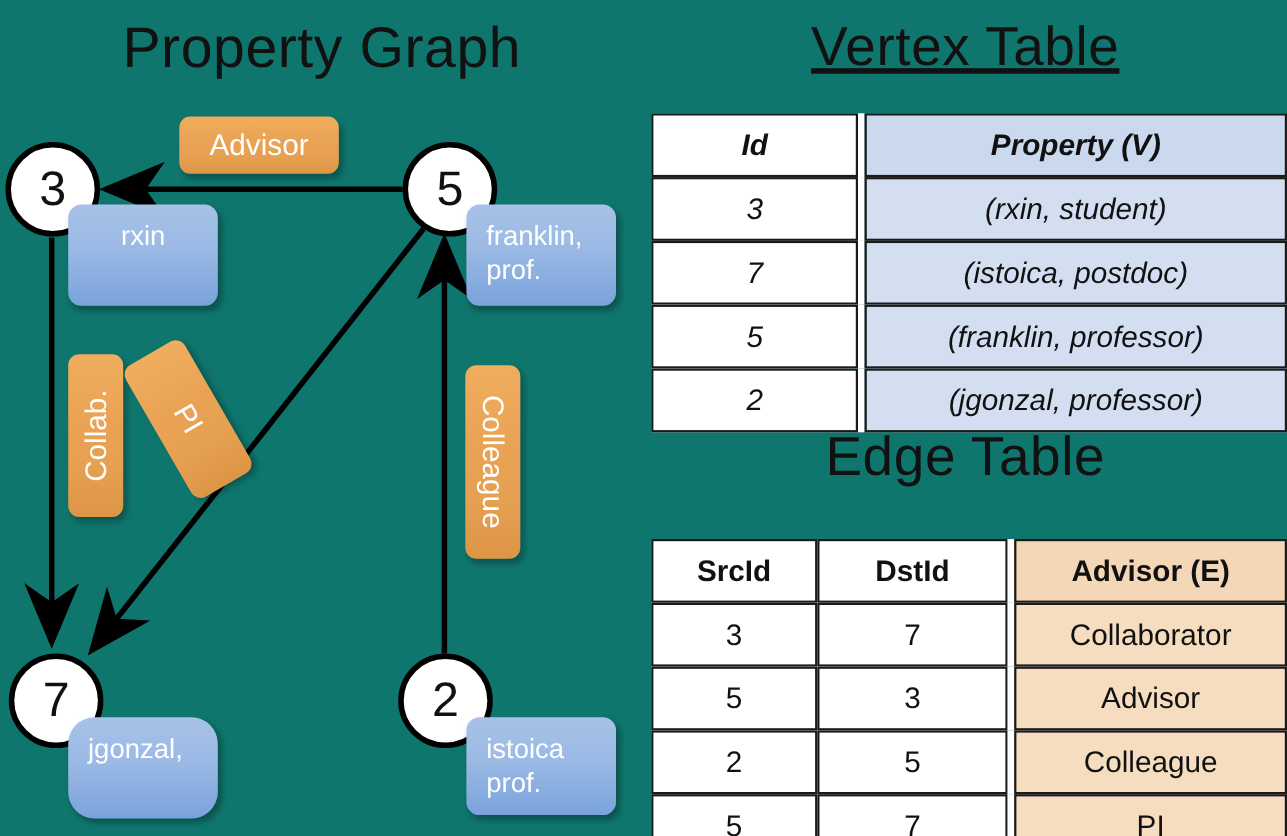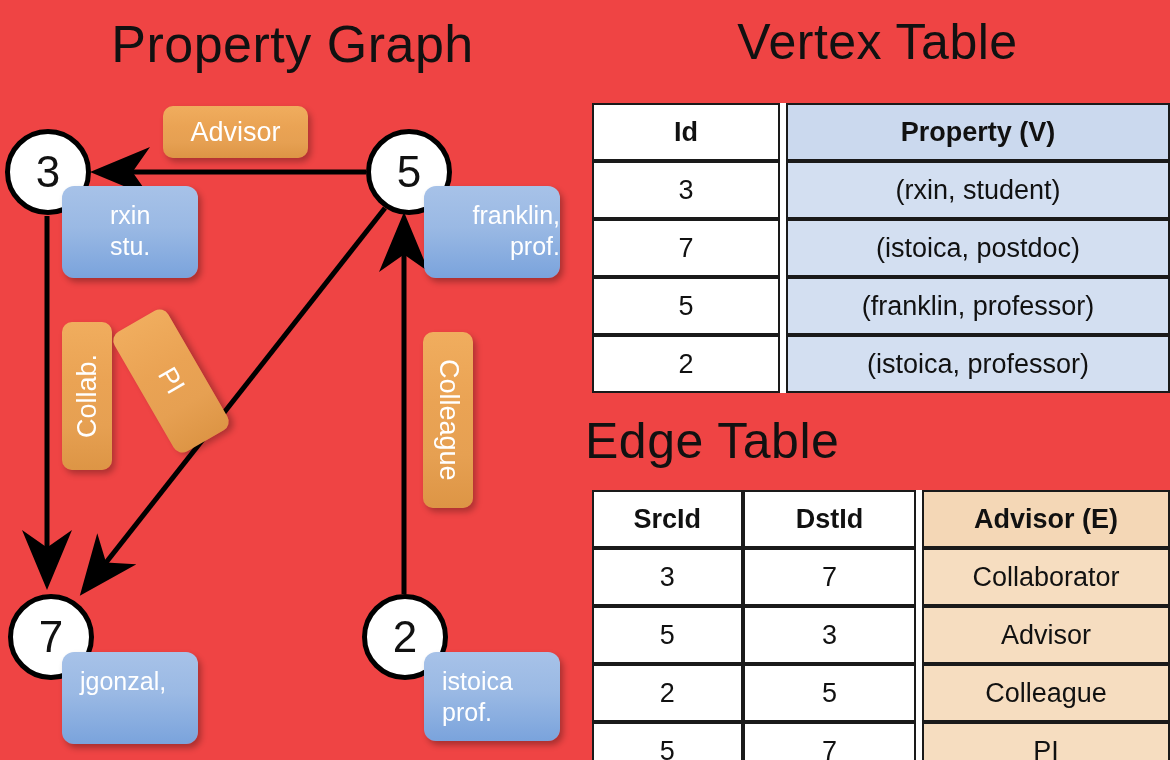--- a/index.html
+++ b/index.html
@@ -11,21 +11,21 @@
     width: 1170px;
     height: 760px;
     font-family: "Liberation Sans", sans-serif;
     overflow: hidden;
     position: relative;
   }
   .page {
     position: relative;
     width: 1170px;
     height: 760px;
-    background: #ef4444;
+    background: #0f766e;
   }
 
   
   .title {
     position: absolute;
     font-family: "Liberation Sans", sans-serif;
     font-weight: 300;
     color: #111;
     white-space: nowrap;
     letter-spacing: 0.5px;
@@ -36,25 +36,26 @@
     text-align: center;
     font-size: 52px;
     line-height: 60px;
   }
   #title-vertex-table {
     left: 585px; top: 12px;
     width: 585px;
     text-align: center;
     font-size: 50px;
     line-height: 60px;
+    text-decoration: underline;
   }
   #title-edge-table {
-    left: 585px; top: 411px;
+    left: 585px; top: 385px;
     width: 585px;
-    text-align: left;
+    text-align: center;
     font-size: 50px;
     line-height: 60px;
   }
 
   
   #graph-panel {
     position: absolute;
     left: 0; top: 0;
     width: 585px; height: 760px;
   }
@@ -95,22 +96,22 @@
     color: #ffffff;
     font-size: 25px;
     line-height: 31px;
     font-family: "Liberation Sans", sans-serif;
     font-weight: 300;
     padding: 14px 0 14px 18px;
     box-sizing: border-box;
     z-index: 8;
   }
   #prop-box-3 { left: 62px;  top: 186px; width: 136px; height: 92px; padding-left: 48px; }
-  #prop-box-5 { left: 424px; top: 186px; width: 136px; height: 92px; text-align: right; }
-  #prop-box-7 { left: 62px;  top: 652px; width: 136px; height: 92px; }
+  #prop-box-5 { left: 424px; top: 186px; width: 136px; height: 92px; }
+  #prop-box-7 { left: 62px;  top: 652px; width: 136px; height: 92px; border-radius: 24px; }
   #prop-box-2 { left: 424px; top: 652px; width: 136px; height: 89px; }
   .prop-line { display: block; white-space: nowrap; }
 
   
   .edge-badge {
     position: absolute;
     border-radius: 10px;
     background: linear-gradient(to bottom, #f0ad5e 0%, #eaa354 40%, #e6a052 70%, #dd9545 100%);
     box-shadow: 3px 4px 6px rgba(0,0,0,0.28);
     color: #ffffff;
@@ -181,21 +182,21 @@
     color: #111;
     background: #ffffff;
   }
   .tbl th {
     font-weight: bold;
     font-size: 27px;
   }
   .tbl td { font-size: 27px; }
 
   
-  #vertex-table { left: 592px; top: 103px; }
+  #vertex-table { left: 592px; top: 103px; font-style: italic; }
   #vertex-table .c-id   { width: 188px; height: 54px; }
   #vertex-table .c-prop { width: 386px; height: 54px; }
   #vertex-table .c-prop { background: #d3dff1; }
   #vertex-table th.c-prop { background: #cbd9ee; margin-top: 28px; }
   #vertex-table .gapcol { width: 6px; border: none; background: #fff; height: 54px; }
 
   
   #edge-table { left: 592px; top: 490px; }
   #edge-table .c-src { width: 150px; height: 54px; text-align: center; }
   #edge-table .c-dst { width: 174px; height: 54px; }
@@ -230,21 +231,20 @@
       <line x1="404" y1="594" x2="404" y2="222" stroke="#000" stroke-width="5" marker-end="url(#arrowhead)"></line>
     </svg>
 
     <div class="node-circle" id="node-3">3</div>
     <div class="node-circle" id="node-5">5</div>
     <div class="node-circle" id="node-7">7</div>
     <div class="node-circle" id="node-2">2</div>
 
     <div class="prop-box" id="prop-box-3">
       <span class="prop-line">rxin</span>
-      <span class="prop-line">stu.</span>
     </div>
     <div class="prop-box" id="prop-box-5">
       <span class="prop-line">franklin,</span>
       <span class="prop-line">prof.</span>
     </div>
     <div class="prop-box" id="prop-box-7">
       <span class="prop-line">jgonzal,</span>
     </div>
     <div class="prop-box" id="prop-box-2">
       <span class="prop-line">istoica</span>
@@ -287,21 +287,21 @@
         <td class="c-prop">(istoica, postdoc)</td>
       </tr>
       <tr>
         <td class="c-id">5</td>
         <td class="gapcol"></td>
         <td class="c-prop">(franklin, professor)</td>
       </tr>
       <tr>
         <td class="c-id">2</td>
         <td class="gapcol"></td>
-        <td class="c-prop">(istoica, professor)</td>
+        <td class="c-prop">(jgonzal, professor)</td>
       </tr>
     </tbody>
   </table>
 
   <table class="tbl" id="edge-table">
     <thead>
       <tr>
         <th class="c-src">SrcId</th>
         <th class="c-dst">DstId</th>
         <td class="gapcol"></td>

